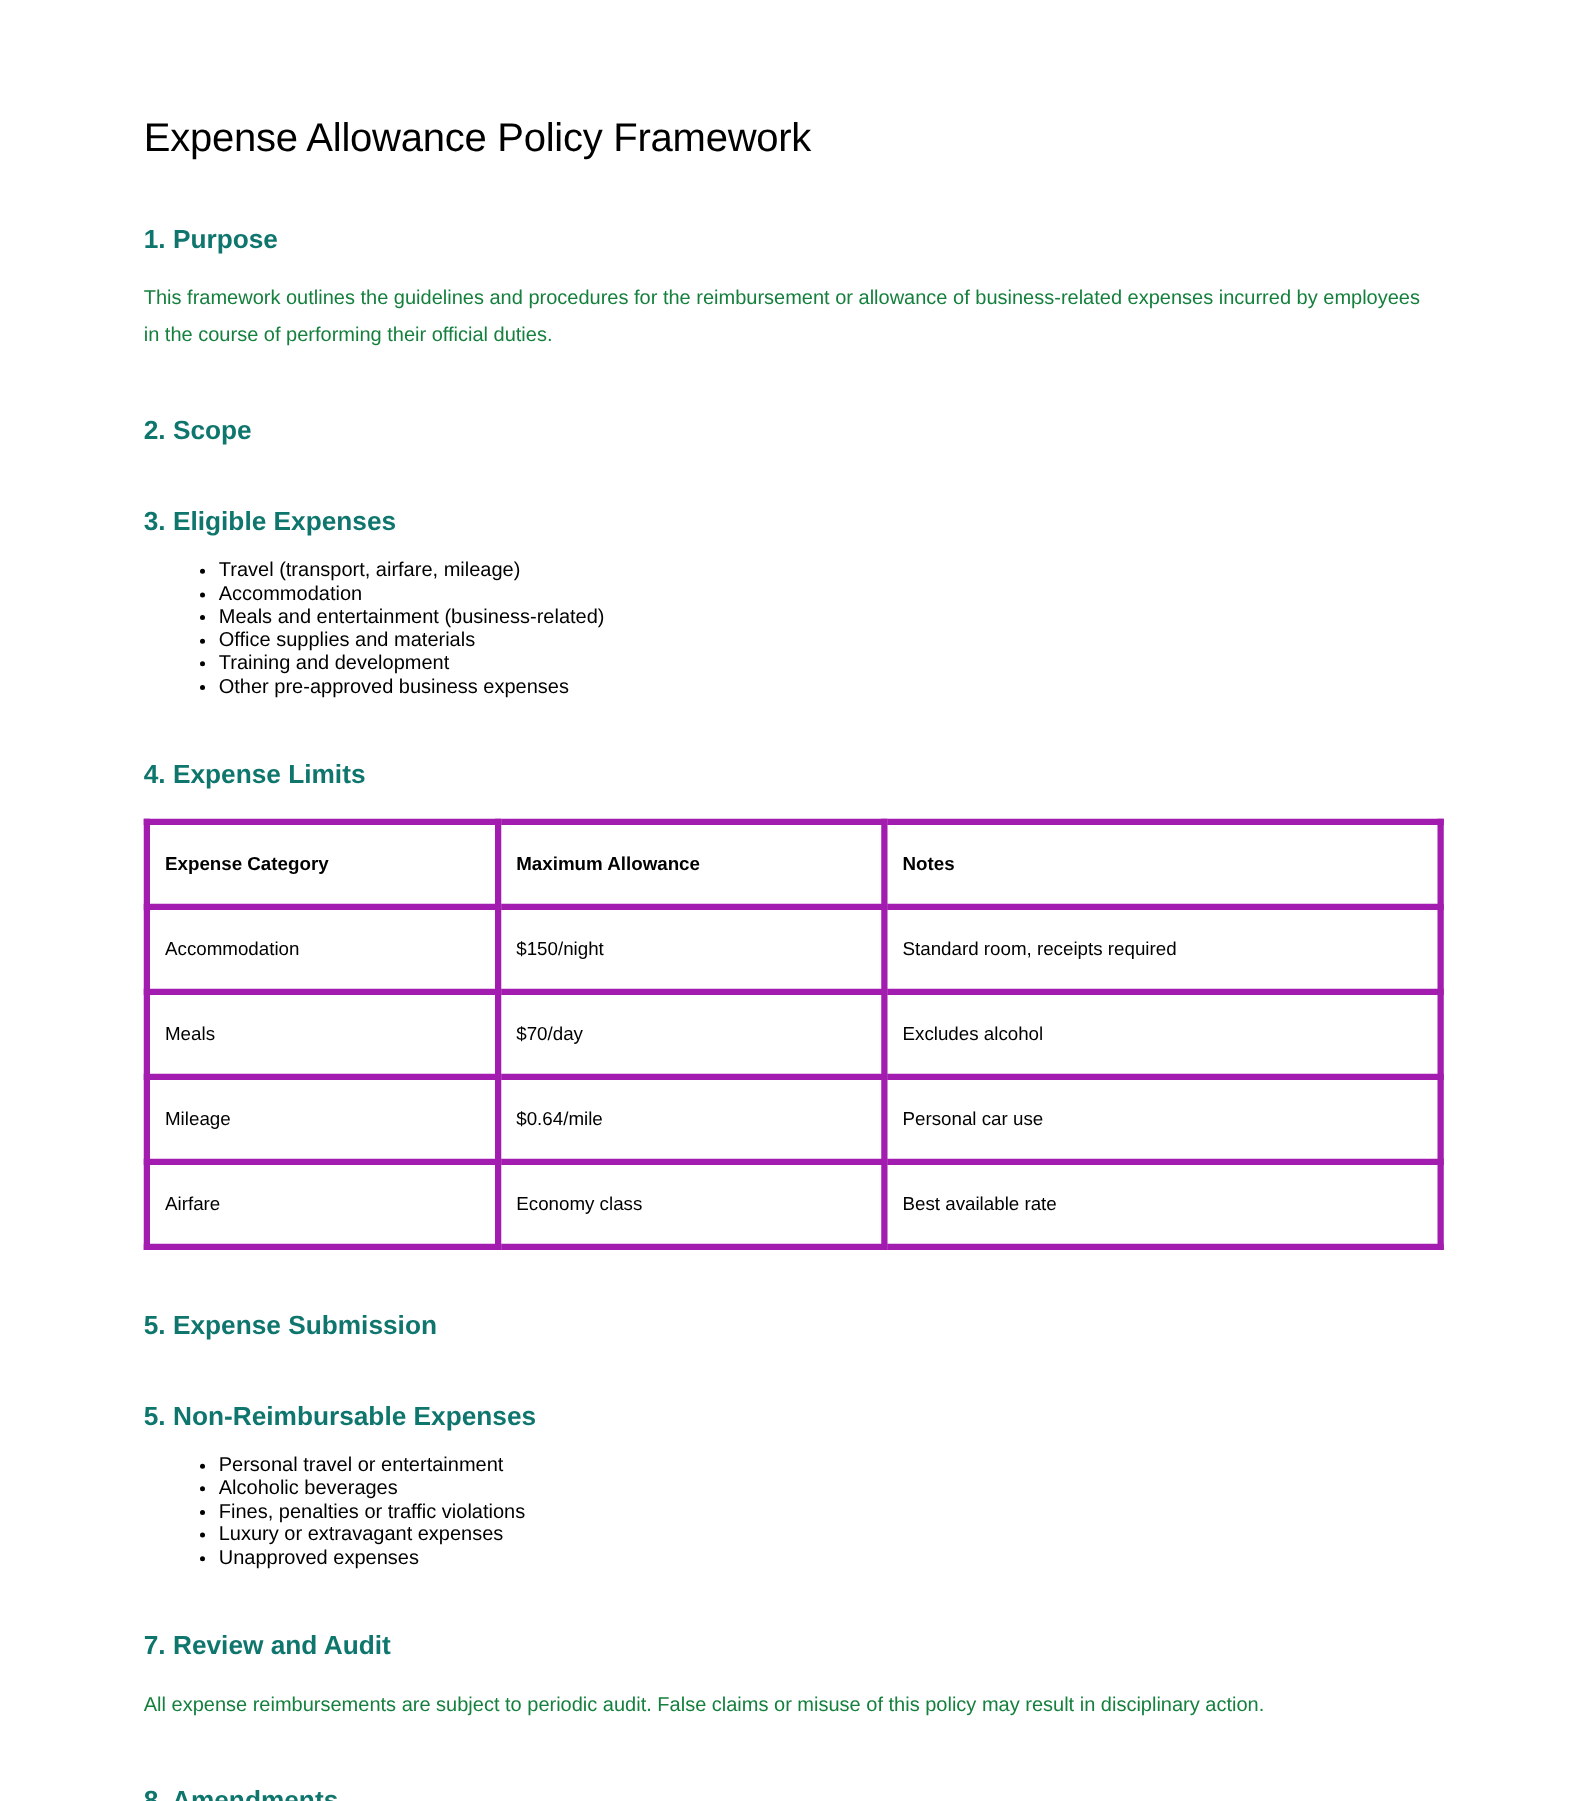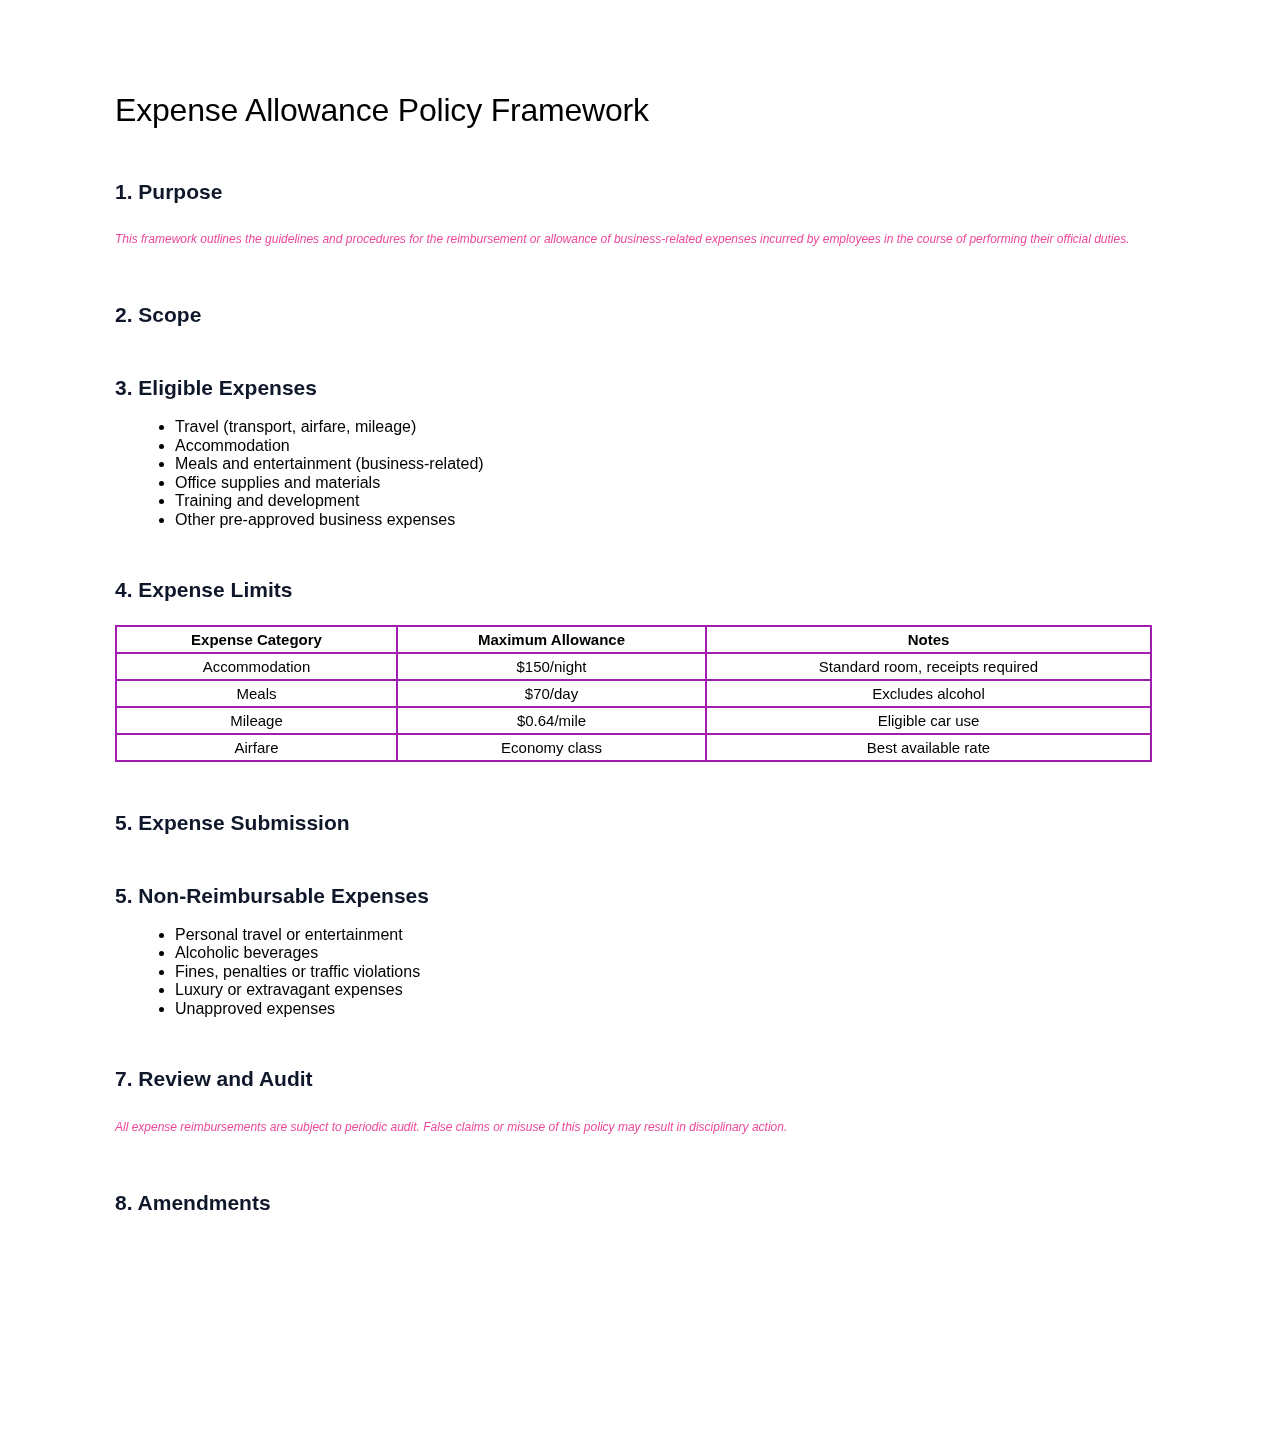--- a/index.html
+++ b/index.html
@@ -28,32 +28,31 @@
     line-height: 1.15;
     margin: 0 0 0 0;
     letter-spacing: -0.2px;
     color: #000;
   }
   h2.section-heading {
     font-size: 21px;
     font-weight: bold;
     line-height: 1.2;
     margin: 48px 0 0 0;
-    color: #0f172a;
+    color: #0f766e;
   }
   h2.section-heading.first {
     margin-top: 50px;
   }
   p.body-text {
-    font-size: 12px;
+    font-size: 16px;
     line-height: 30px;
     margin: 20px 0 0 0;
-    color: #ec4899;
+    color: #15803d;
     max-width: 1035px;
-    font-style: italic;
   }
   ul.doc-list, ol.doc-list {
     margin: 18px 0 0 0;
     padding-left: 60px;
     font-size: 16px;
     line-height: 18.5px;
     color: #000000;
   }
   ul.doc-list li, ol.doc-list li {
     margin: 0 0 0 0;
@@ -68,23 +67,23 @@
   }
   table.limits-table {
     border-collapse: collapse;
     width: 1035px;
     margin-top: 22px;
     font-size: 15px;
     table-layout: fixed;
   }
   table.limits-table th,
   table.limits-table td {
-    border: 2px solid #a21caf;
-    text-align: center;
-    padding: 4px 12px;
+    border: 5px solid #a21caf;
+    text-align: left;
+    padding: 23px 12px;
     vertical-align: middle;
     height: 17px;
     color: #000;
   }
   table.limits-table th {
     font-weight: bold;
   }
   table.limits-table col.c1 { width: 281px; }
   table.limits-table col.c2 { width: 309px; }
   table.limits-table col.c3 { width: 445px; }
@@ -132,21 +131,21 @@
         <td>Standard room, receipts required</td>
       </tr>
       <tr>
         <td>Meals</td>
         <td>$70/day</td>
         <td>Excludes alcohol</td>
       </tr>
       <tr>
         <td>Mileage</td>
         <td>$0.64/mile</td>
-        <td>Eligible car use</td>
+        <td>Personal car use</td>
       </tr>
       <tr>
         <td>Airfare</td>
         <td>Economy class</td>
         <td>Best available rate</td>
       </tr>
     </tbody>
   </table>
 
   <h2 class="section-heading">5. Expense Submission</h2>

